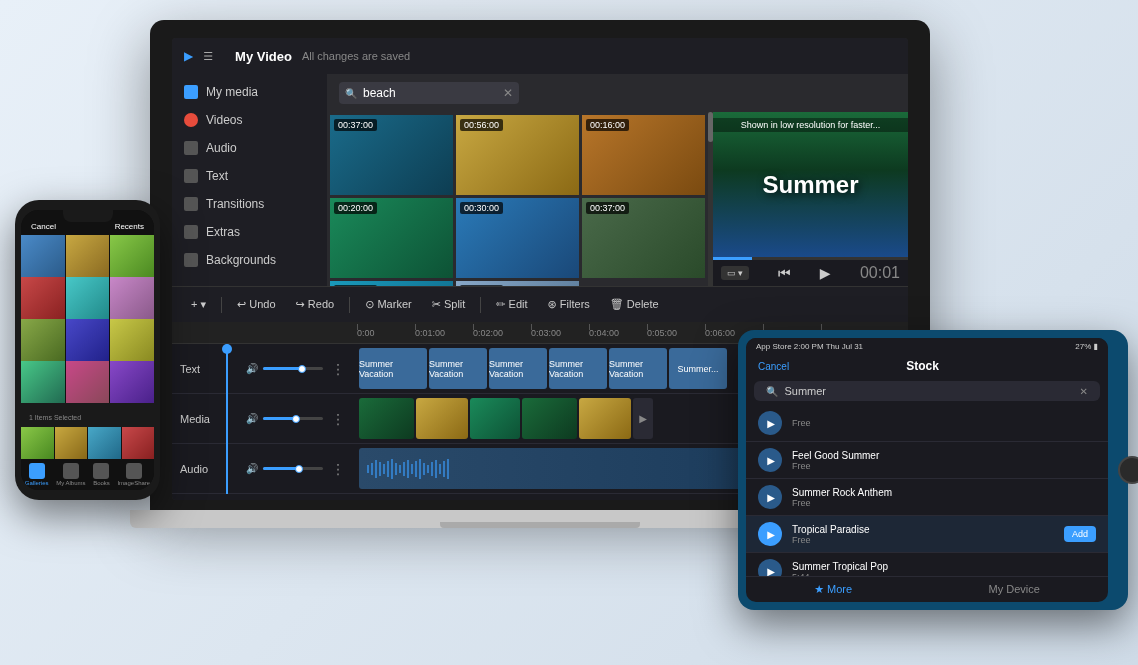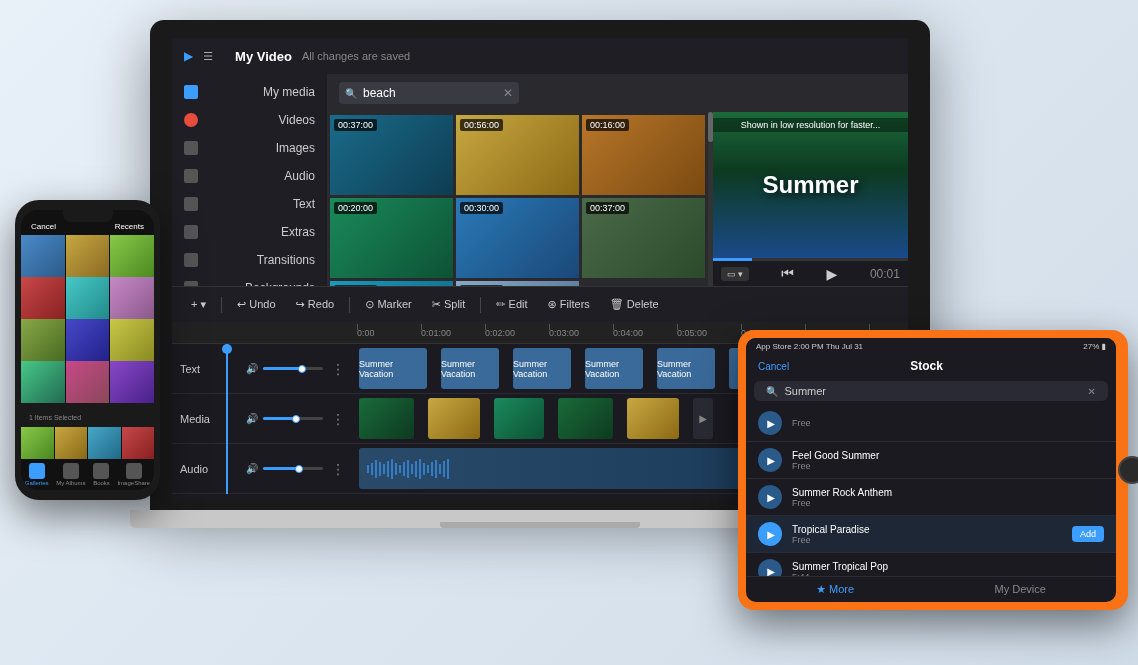--- a/index.html
+++ b/index.html
@@ -96,26 +96,25 @@
     
     .sidebar {
       width: 155px;
       background: #1e1e24;
       flex-shrink: 0;
       padding-top: 4px;
     }
     .sidebar-item {
       display: flex;
       align-items: center;
-      gap: 16px;
+      gap: 8px;
       padding: 7px 12px;
       color: #ccc;
       font-size: 12px;
       cursor: pointer;
-      justify-content: space-between;
     }
     .sidebar-icon {
       width: 14px;
       height: 14px;
       background: #555;
       border-radius: 2px;
       flex-shrink: 0;
     }
     .sidebar-icon.blue { background: #3b9eff; }
     .sidebar-icon.video { background: #e74c3c; border-radius: 50%; }
@@ -272,21 +271,21 @@
       padding: 4px 8px;
       background: #1a1a20;
     }
     .preview-ctrl-btn {
       color: #ccc;
       font-size: 14px;
       cursor: pointer;
     }
     .preview-time {
       color: #888;
-      font-size: 12px;
+      font-size: 16px;
     }
     .preview-size-btn {
       background: #333;
       border: none;
       color: #ccc;
       font-size: 9px;
       padding: 2px 6px;
       border-radius: 3px;
       cursor: pointer;
     }
@@ -327,21 +326,21 @@
       height: 178px;
       flex-shrink: 0;
       overflow: hidden;
     }
     .timeline-ruler {
       height: 22px;
       background: #222;
       display: flex;
       align-items: center;
       padding: 0 0 0 185px;
-      gap: 6px;
+      gap: 0;
       overflow: hidden;
       border-bottom: 1px solid #333;
     }
     .ruler-mark {
       color: #888;
       font-size: 9px;
       flex-shrink: 0;
       width: 58px;
       position: relative;
     }
@@ -400,21 +399,21 @@
       border-radius: 50%;
       position: absolute;
       top: -2.5px;
       border: 1px solid #3b9eff;
     }
     .track-content {
       flex: 1;
       height: 100%;
       display: flex;
       align-items: center;
-      gap: 14px;
+      gap: 2px;
       overflow: hidden;
       padding: 4px 2px;
     }
     .track-clip {
       height: 100%;
       border-radius: 3px;
       display: flex;
       align-items: center;
       justify-content: center;
       font-size: 9px;
@@ -571,23 +570,23 @@
 
     
     .tablet-container {
       position: absolute;
       top: 330px;
       right: 10px;
       width: 390px;
       height: 280px;
     }
     .tablet-outer {
-      background: #f97316;
+      background: #0c4a6e;
       border-radius: 16px;
-      padding: 8px 12px 8px 8px;
+      padding: 8px 20px 8px 8px;
       width: 390px;
       height: 280px;
       box-shadow: 0 15px 40px rgba(0,0,0,0.5);
       position: relative;
     }
     .tablet-home-btn {
       width: 28px;
       height: 28px;
       background: #2a2a2a;
       border-radius: 50%;
@@ -745,37 +744,33 @@
           <div class="sidebar-item">
             <div class="sidebar-icon blue"></div>
             <span>My media</span>
           </div>
           <div class="sidebar-item">
             <div class="sidebar-icon video"></div>
             <span>Videos</span>
           </div>
           <div class="sidebar-item">
             <div class="sidebar-icon"></div>
-            <span>Images</span>
-          </div>
-          <div class="sidebar-item">
-            <div class="sidebar-icon"></div>
             <span>Audio</span>
           </div>
           <div class="sidebar-item">
             <div class="sidebar-icon"></div>
             <span>Text</span>
           </div>
           <div class="sidebar-item">
             <div class="sidebar-icon"></div>
-            <span>Extras</span>
+            <span>Transitions</span>
           </div>
           <div class="sidebar-item">
             <div class="sidebar-icon"></div>
-            <span>Transitions</span>
+            <span>Extras</span>
           </div>
           <div class="sidebar-item">
             <div class="sidebar-icon"></div>
             <span>Backgrounds</span>
           </div>
         </div>
 
         <div class="content-area">
 
           <div class="search-bar">

